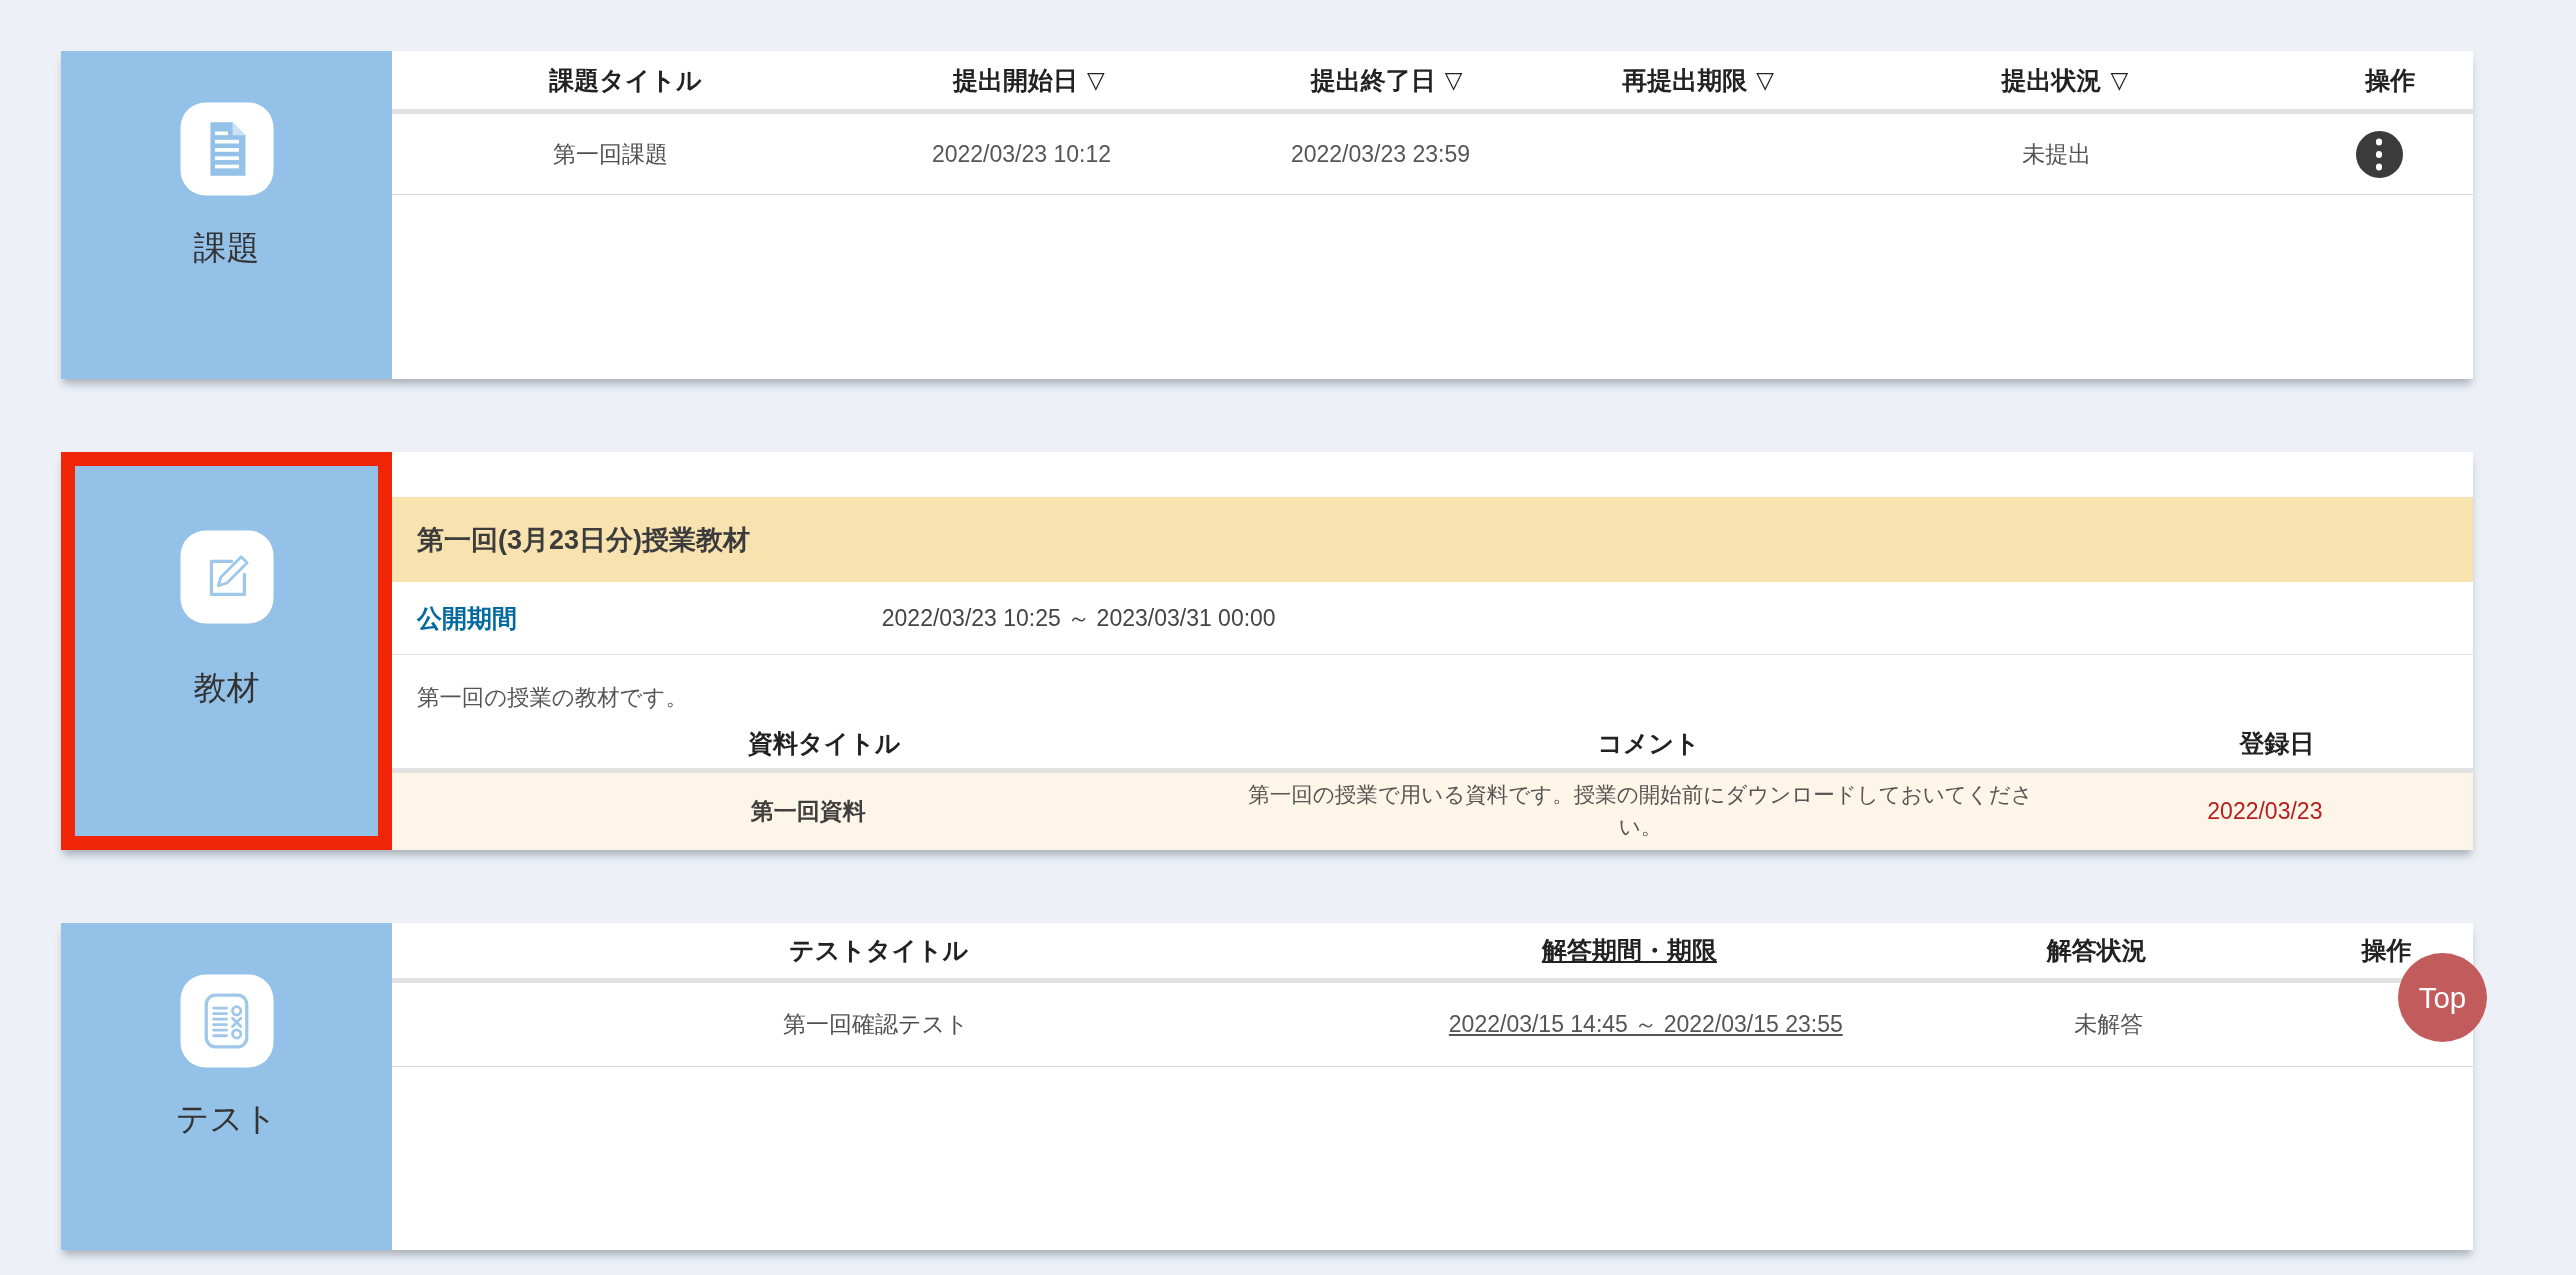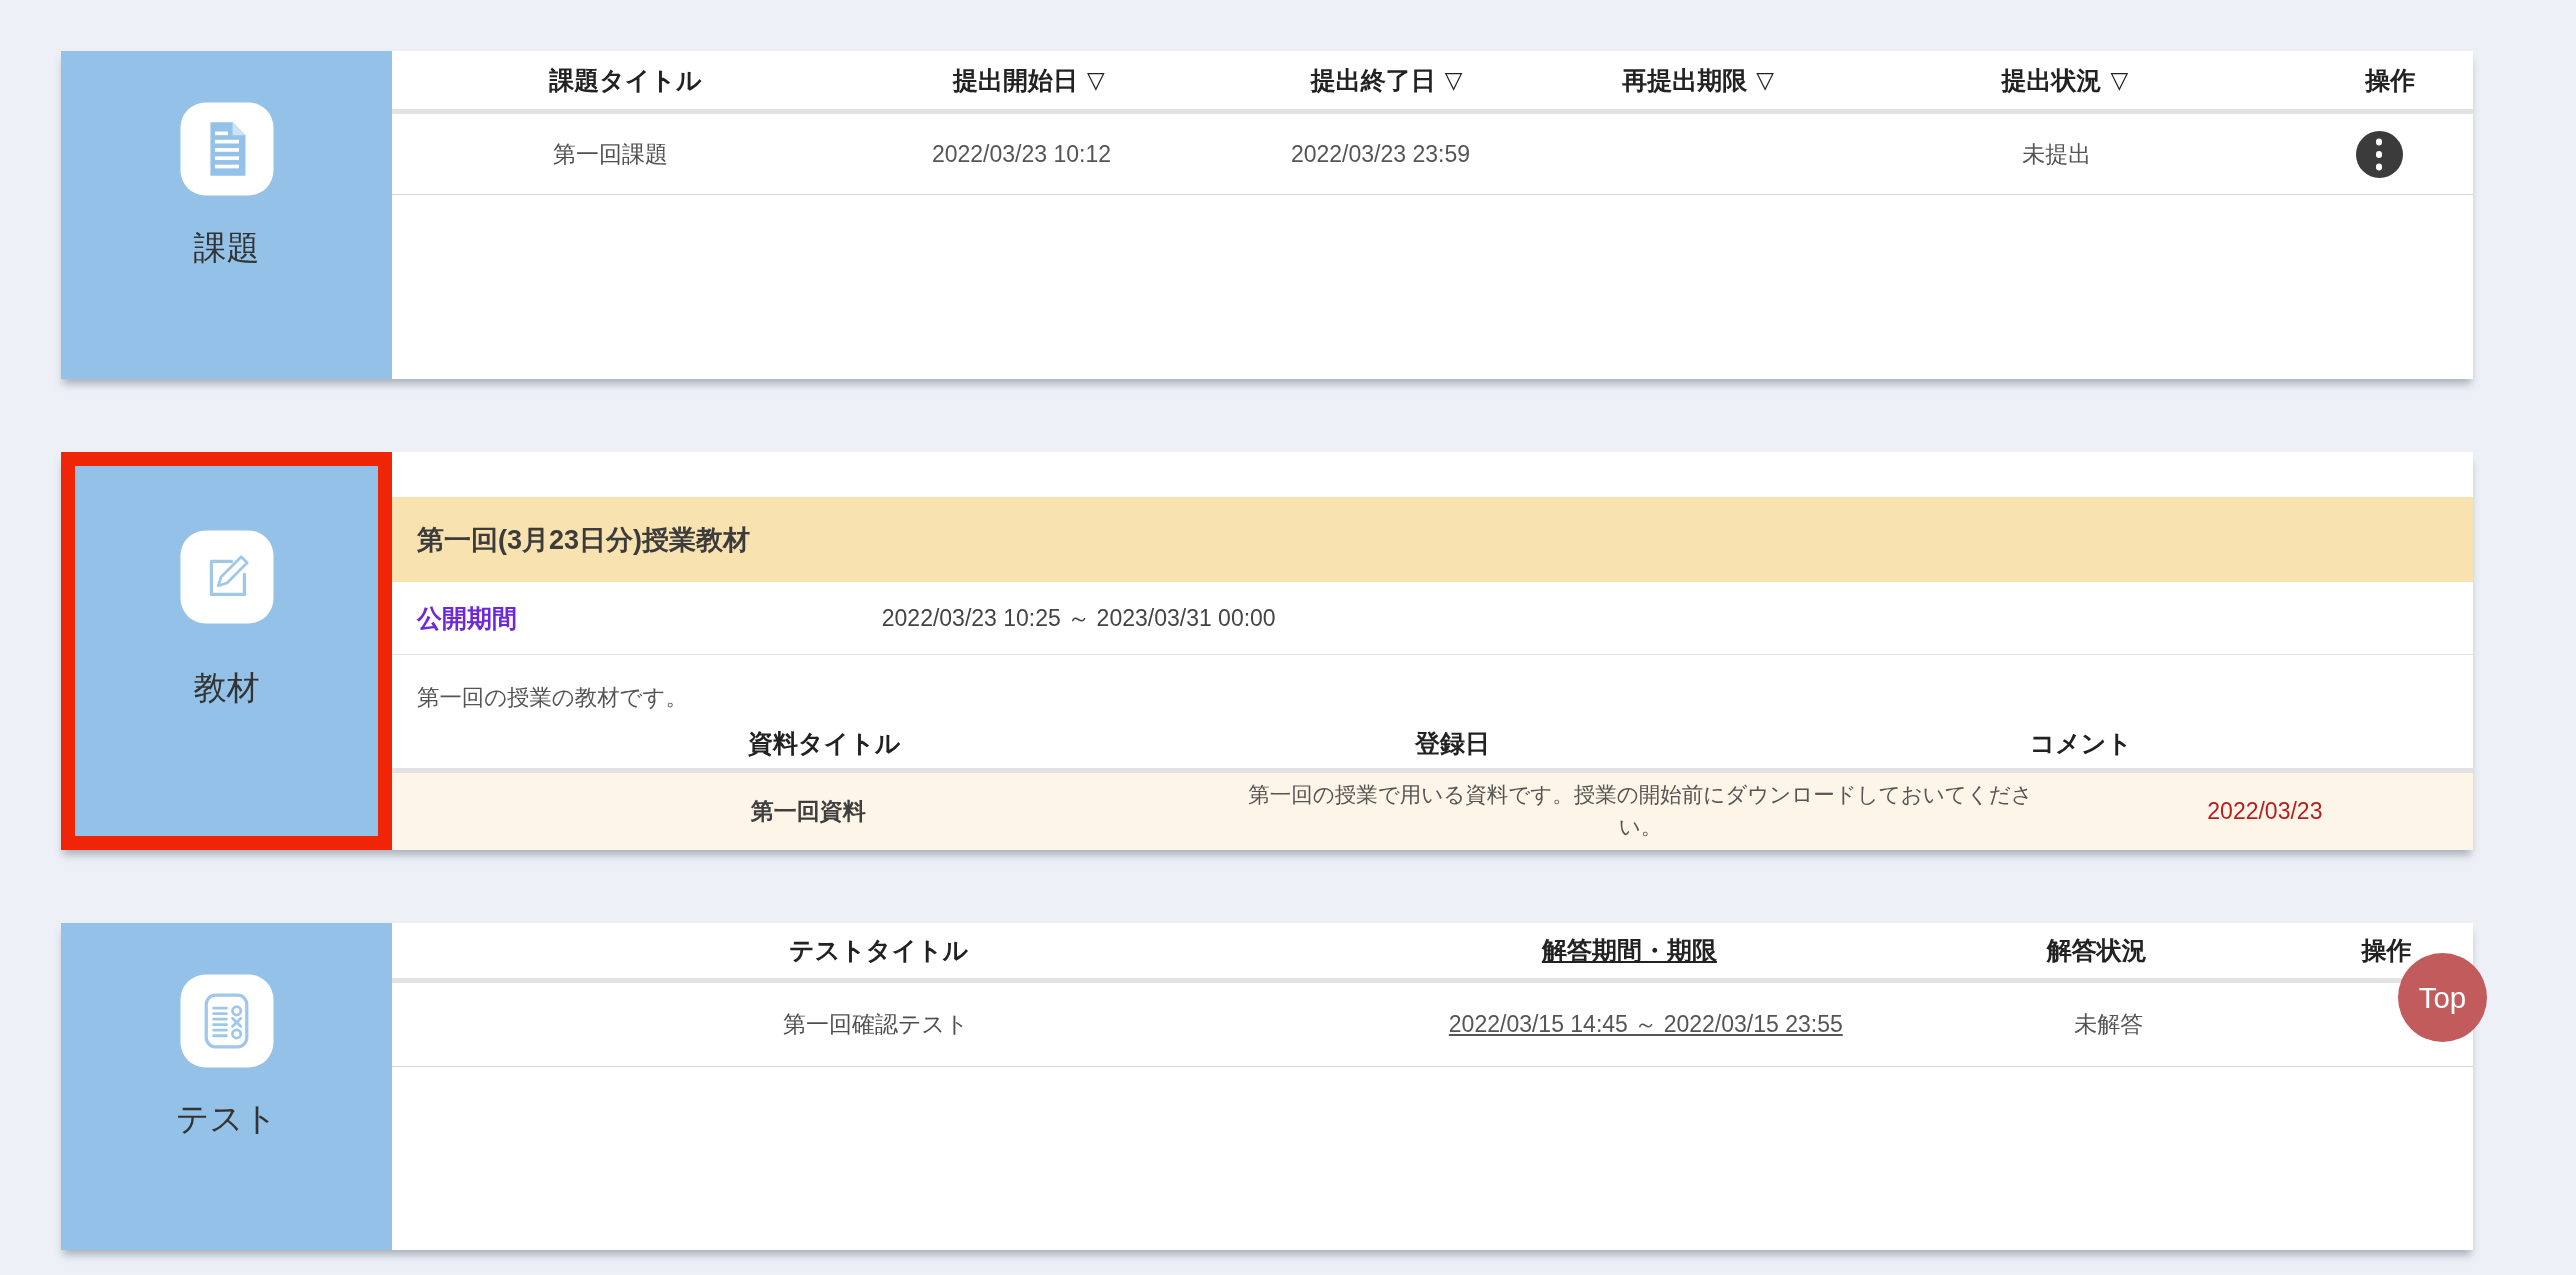--- a/index.html
+++ b/index.html
@@ -44,21 +44,21 @@
   
   .c-t1{width:46.5%;}.c-t2{width:27.5%;text-decoration:underline;}.c-t3{width:17%;}.c-t4{width:9%;}
   .head-tests{height:55px;}
   .row-tests{height:83px;}
 
   
   .m-spacer{height:45px;flex:0 0 auto;background:#fff;}
   .unit-bar{height:85px;flex:0 0 auto;background:#f8e3b0;display:flex;align-items:center;padding-left:25px;box-sizing:border-box;}
   .unit-title{font-size:27px;font-weight:700;color:#3c3c3c;}
   .open-row{height:73px;flex:0 0 auto;display:flex;align-items:center;border-bottom:1.8px solid #e3e3e3;box-sizing:border-box;}
-  .op-label{width:18%;padding-left:25px;box-sizing:border-box;font-size:25px;font-weight:700;color:#6d28d9;}
+  .op-label{width:18%;padding-left:25px;box-sizing:border-box;font-size:25px;font-weight:700;color:#0369a1;}
   .op-value{width:30%;text-align:center;font-size:23px;color:#444;}
   .desc-row{flex:0 0 auto;padding:27px 0 5.4px 25px;font-size:22.4px;color:#555;}
   .head-materials{height:50px;}
   .c-m1{width:40%;}.c-m2{width:40%;}.c-m3{width:20%;}
   .row-materials{flex:1;background:#fdf5e8;border-bottom:none;display:flex;align-items:center;}
   .mat-title{font-size:23px;font-weight:700;color:#3f3f3f;cursor:pointer;}
   .mat-comment{font-size:21.5px;color:#555;line-height:1.5;max-width:796px;margin:0 auto;text-align:center;}
   .mat-date{font-size:23px;color:#b91c1c;}
 
   
@@ -153,25 +153,25 @@
       </div>
       <div class="open-row">
         <div class="op-label">公開期間</div>
         <div class="op-value">2022/03/23 10:25 ～ 2023/03/31 00:00</div>
       </div>
       <div class="desc-row">第一回の授業の教材です。</div>
       <div class="thead head-materials">
         <div class="cell c-m1">
           <span>資料タイトル</span>
         </div>
+        <div class="cell c-m2">
+          <span>コメント</span>
+        </div>
         <div class="cell c-m3">
           <span>登録日</span>
-        </div>
-        <div class="cell c-m2">
-          <span>コメント</span>
         </div>
       </div>
       <div class="hdivider thin"></div>
       <div class="trow row-materials">
         <div class="cell c-m1 mat-title">第一回資料</div>
         <div class="cell c-m2">
           <div class="mat-comment">第一回の授業で用いる資料です。授業の開始前にダウンロードしておいてください。</div>
         </div>
         <div class="cell c-m3 mat-date">2022/03/23</div>
       </div>

